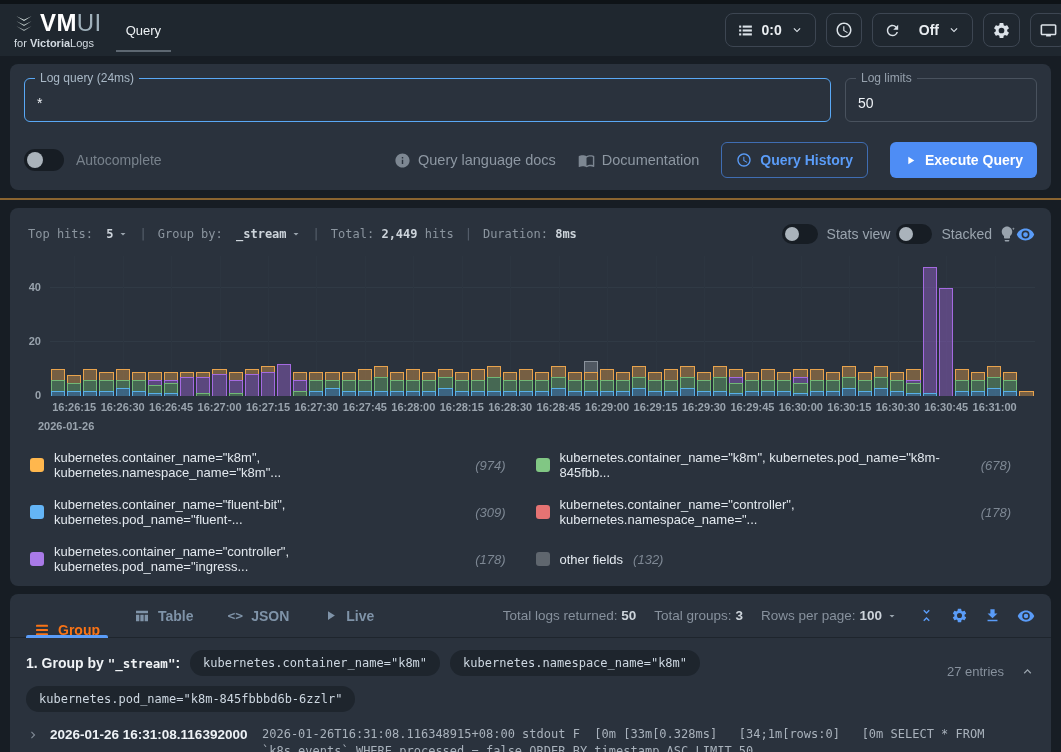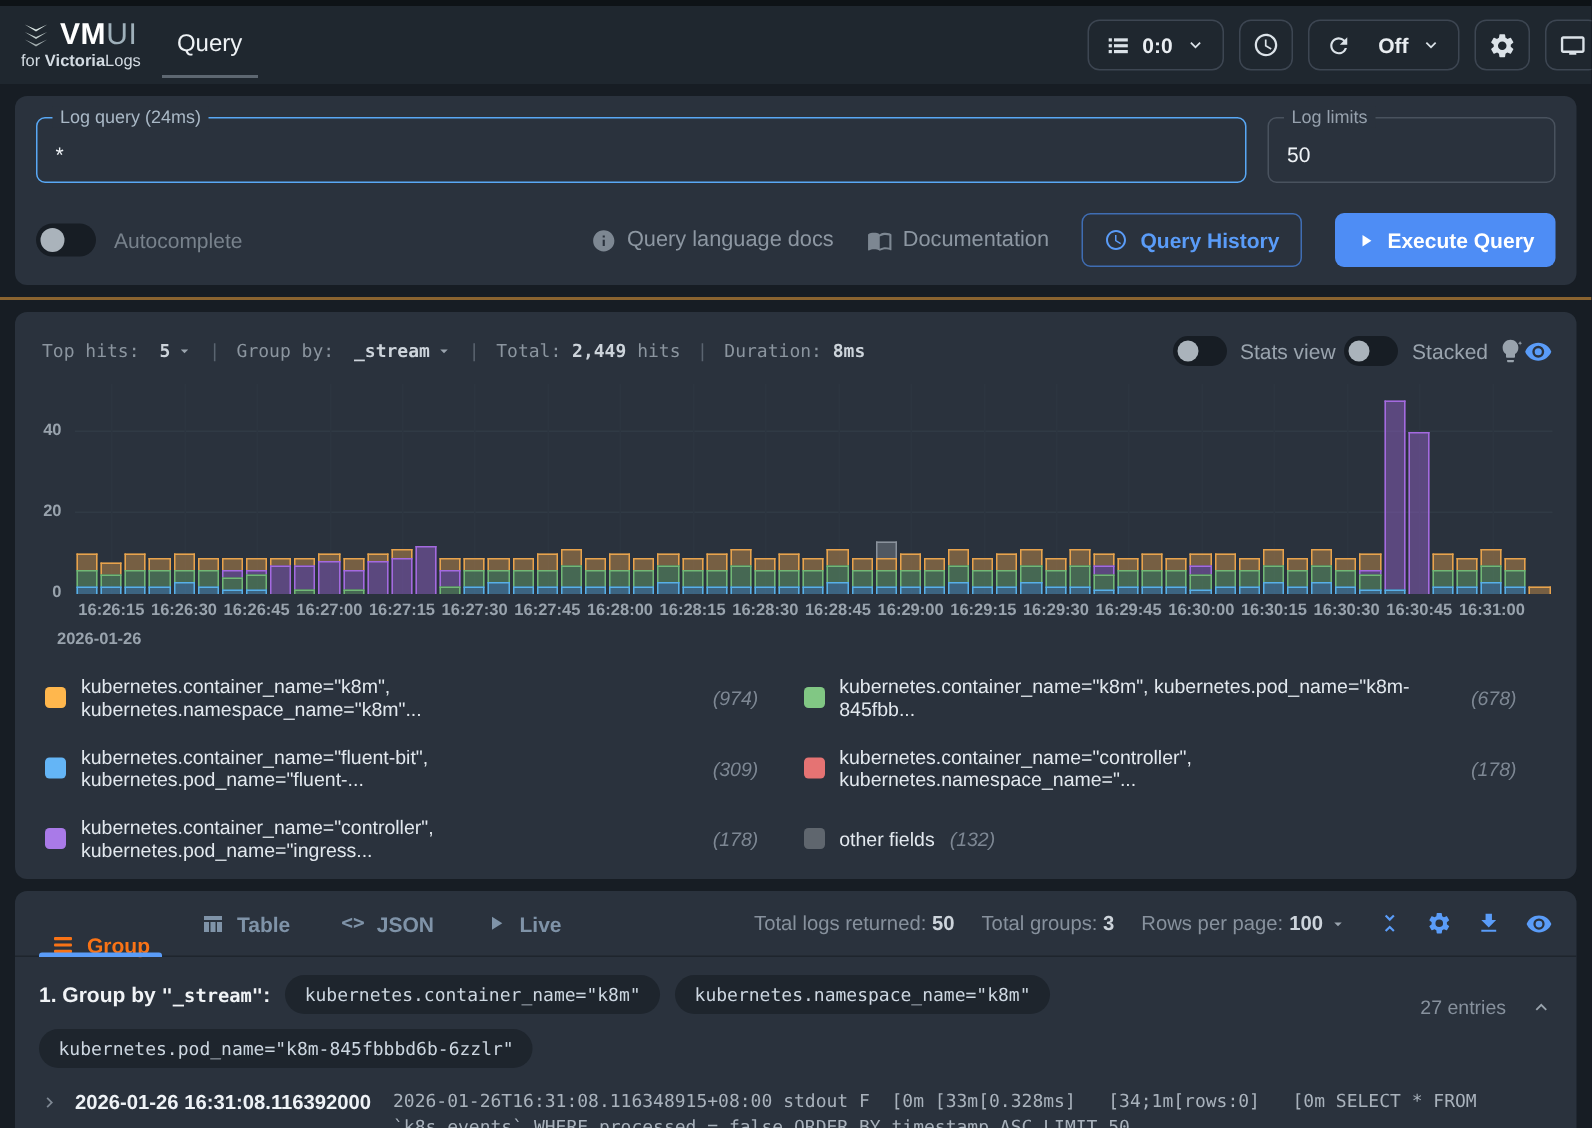--- a/index.html
+++ b/index.html
@@ -9,26 +9,26 @@
     background:#171d24; color:#e6ebf0;
     font-family:"Liberation Sans", sans-serif; font-size:14px;
   }
   svg { display:block; }
 
   
   .topstrip { height:4px; background:#0e1317; }
   .navbar { height:52px; background:#1f272f; display:flex; align-items:center; padding:0 0 0 14px; }
   .logo { display:flex; flex-direction:column; line-height:1; margin-right:20px; }
   .logo-top { display:flex; align-items:center; gap:6px; }
-  .logo-vm { font-size:20px; font-weight:700; letter-spacing:.4px; color:#fff; }
+  .logo-vm { font-size:24px; font-weight:700; letter-spacing:.4px; color:#fff; }
   .logo-vm .ui { font-weight:300; color:#9fb0ba; }
   .logo-sub { font-size:11px; color:#d3dbe2; margin-top:3px; }
   .logo-sub b { font-weight:700; }
   .nav-tabs { display:flex; gap:30px; height:52px; align-items:stretch; }
-  .nav-tab { display:flex; align-items:center; font-size:16px; color:#eef2f5; position:relative; cursor:pointer; padding:12px 4px; }
+  .nav-tab { display:flex; align-items:center; font-size:13px; color:#eef2f5; position:relative; cursor:pointer; padding:12px 4px; }
   .nav-tab.active::after { content:""; position:absolute; left:-6px; right:-6px; bottom:4px; height:2px; background:#5d6771; }
   .nav-controls { margin-left:auto; display:flex; align-items:center; gap:10px; }
   .ctrl-btn { display:flex; align-items:center; gap:8px; border:1px solid #3d4652; border-radius:8px;
     padding:0 11px; height:34px; color:#e9edf1; font-size:14px; font-weight:600; cursor:pointer; background:transparent; }
   .ctrl-btn.square { padding:0 8px; }
   .ctrl-btn svg { color:#dbe2e8; }
   .chev { color:#9aa4ae; }
 
   
   .panel { background:#2a323d; border-radius:8px; margin:8px 10px; }

